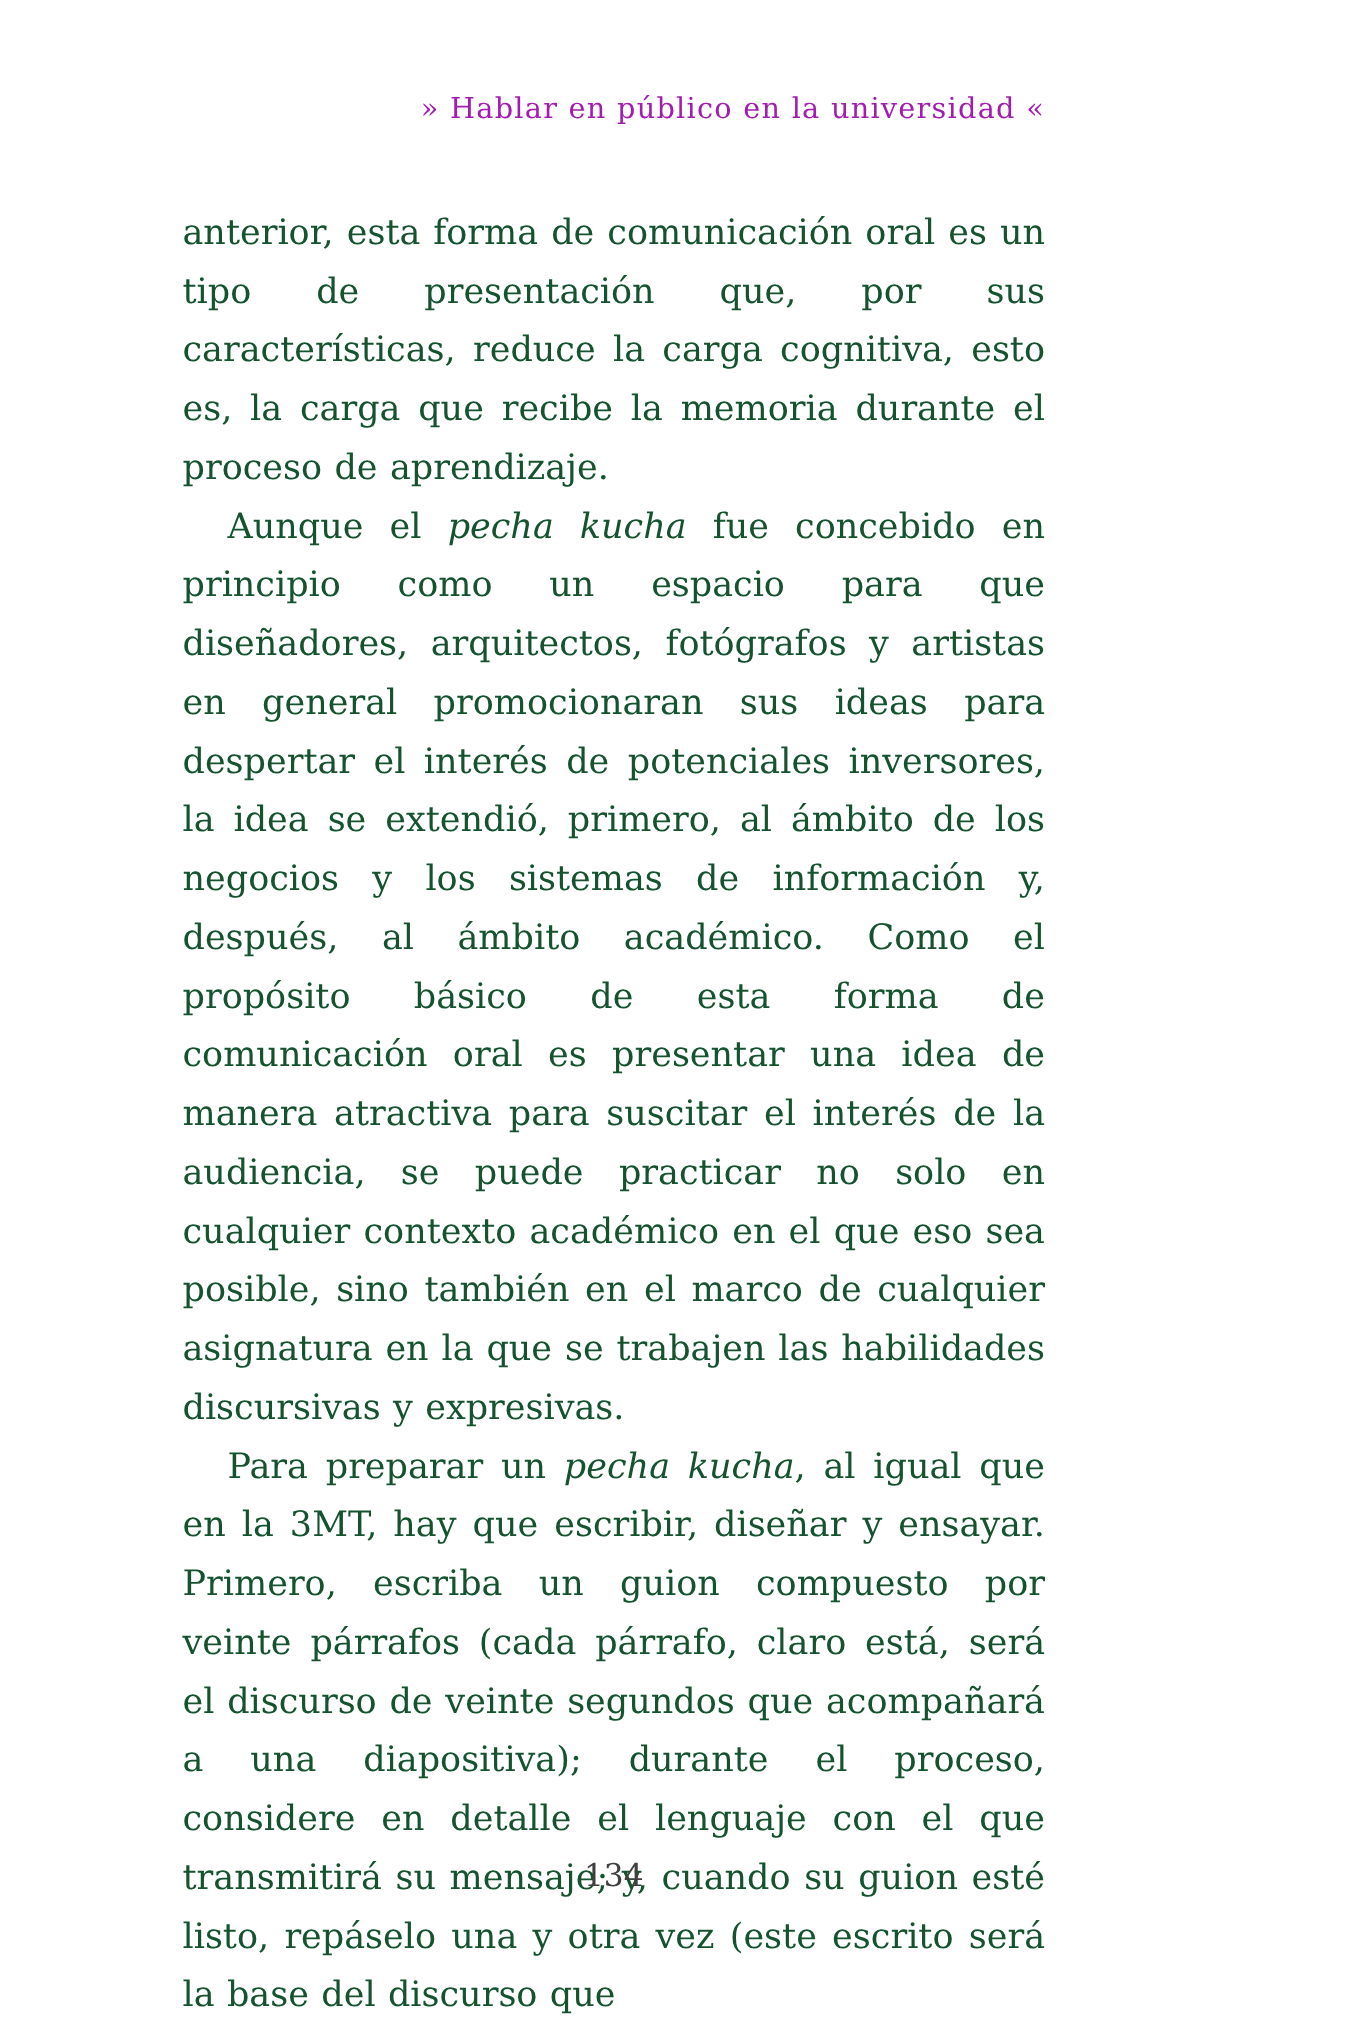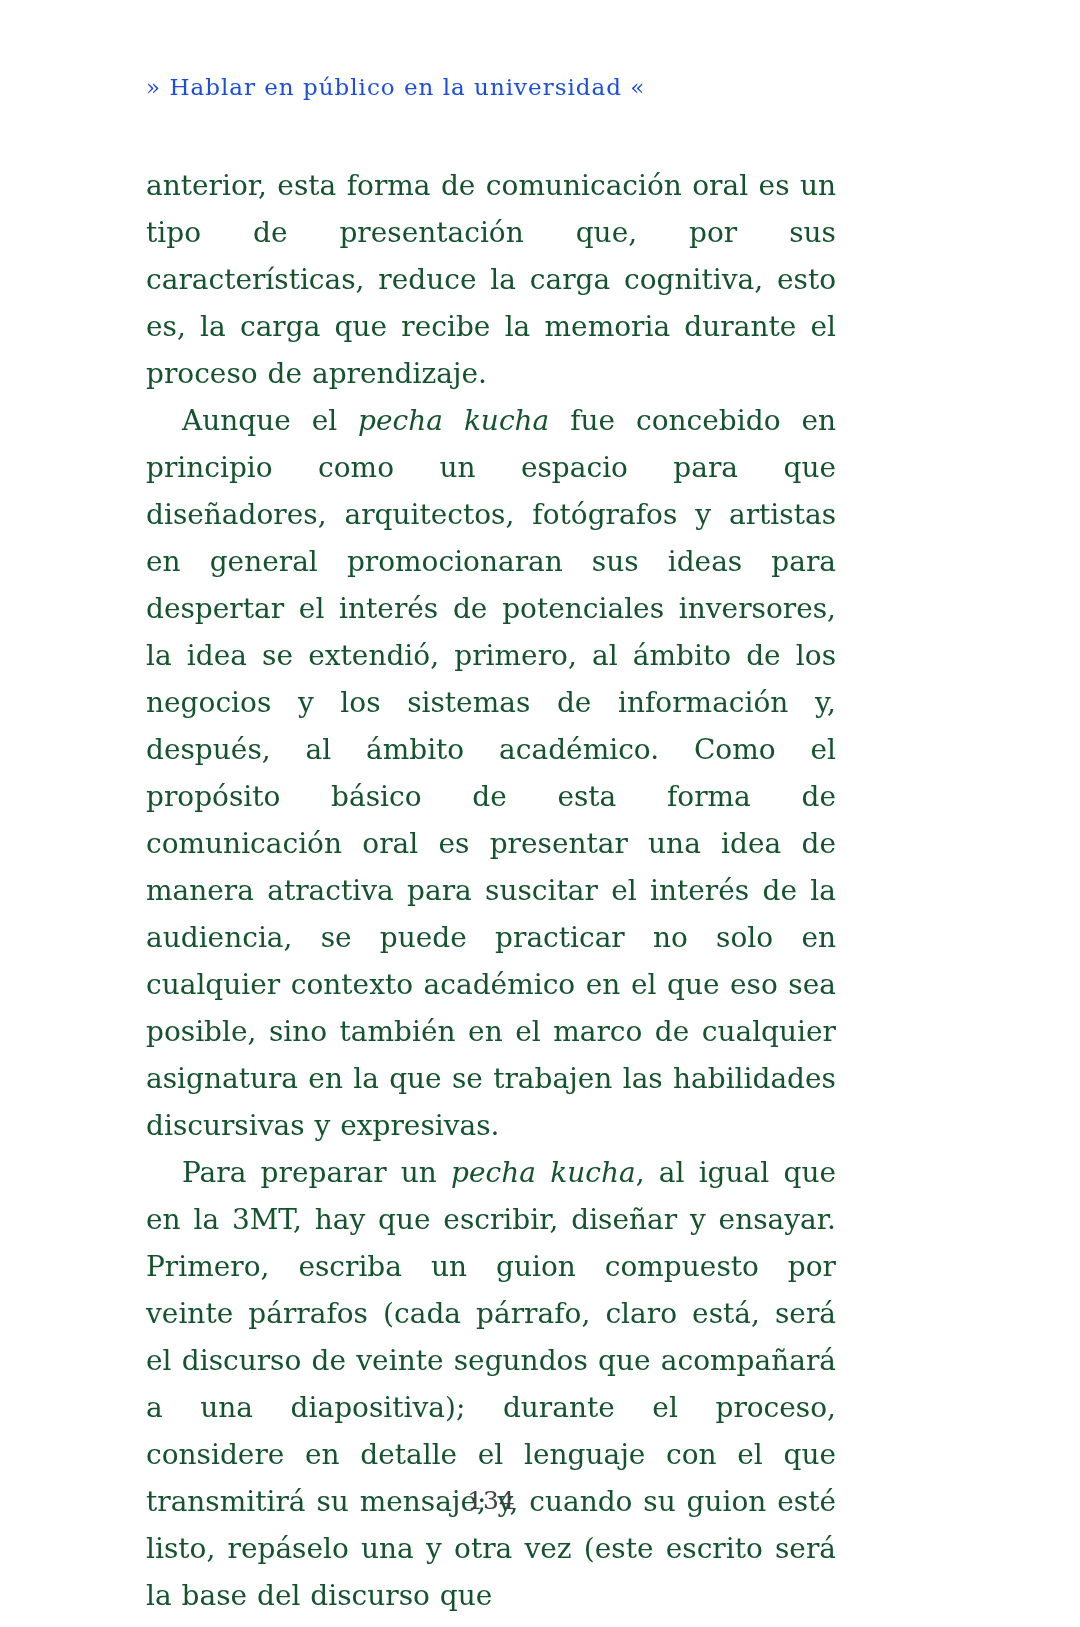--- a/index.html
+++ b/index.html
@@ -17,24 +17,24 @@
   }
   .page-inner {
     position: absolute;
     left: 146px;
     top: 0;
     width: 690px;
     height: 100%;
   }
   .running-head {
     margin-top: 74px;
-    text-align: left;
+    text-align: right;
     font-size: 23px;
     letter-spacing: 1px;
-    color: #1d4ed8;
+    color: #a21caf;
     font-family: "DejaVu Serif", "Liberation Serif", serif;
   }
   .text-block {
     margin-top: 62px;
   }
   .para {
     font-size: 28px;
     line-height: 47px;
     text-align: justify;
     margin: 0;

